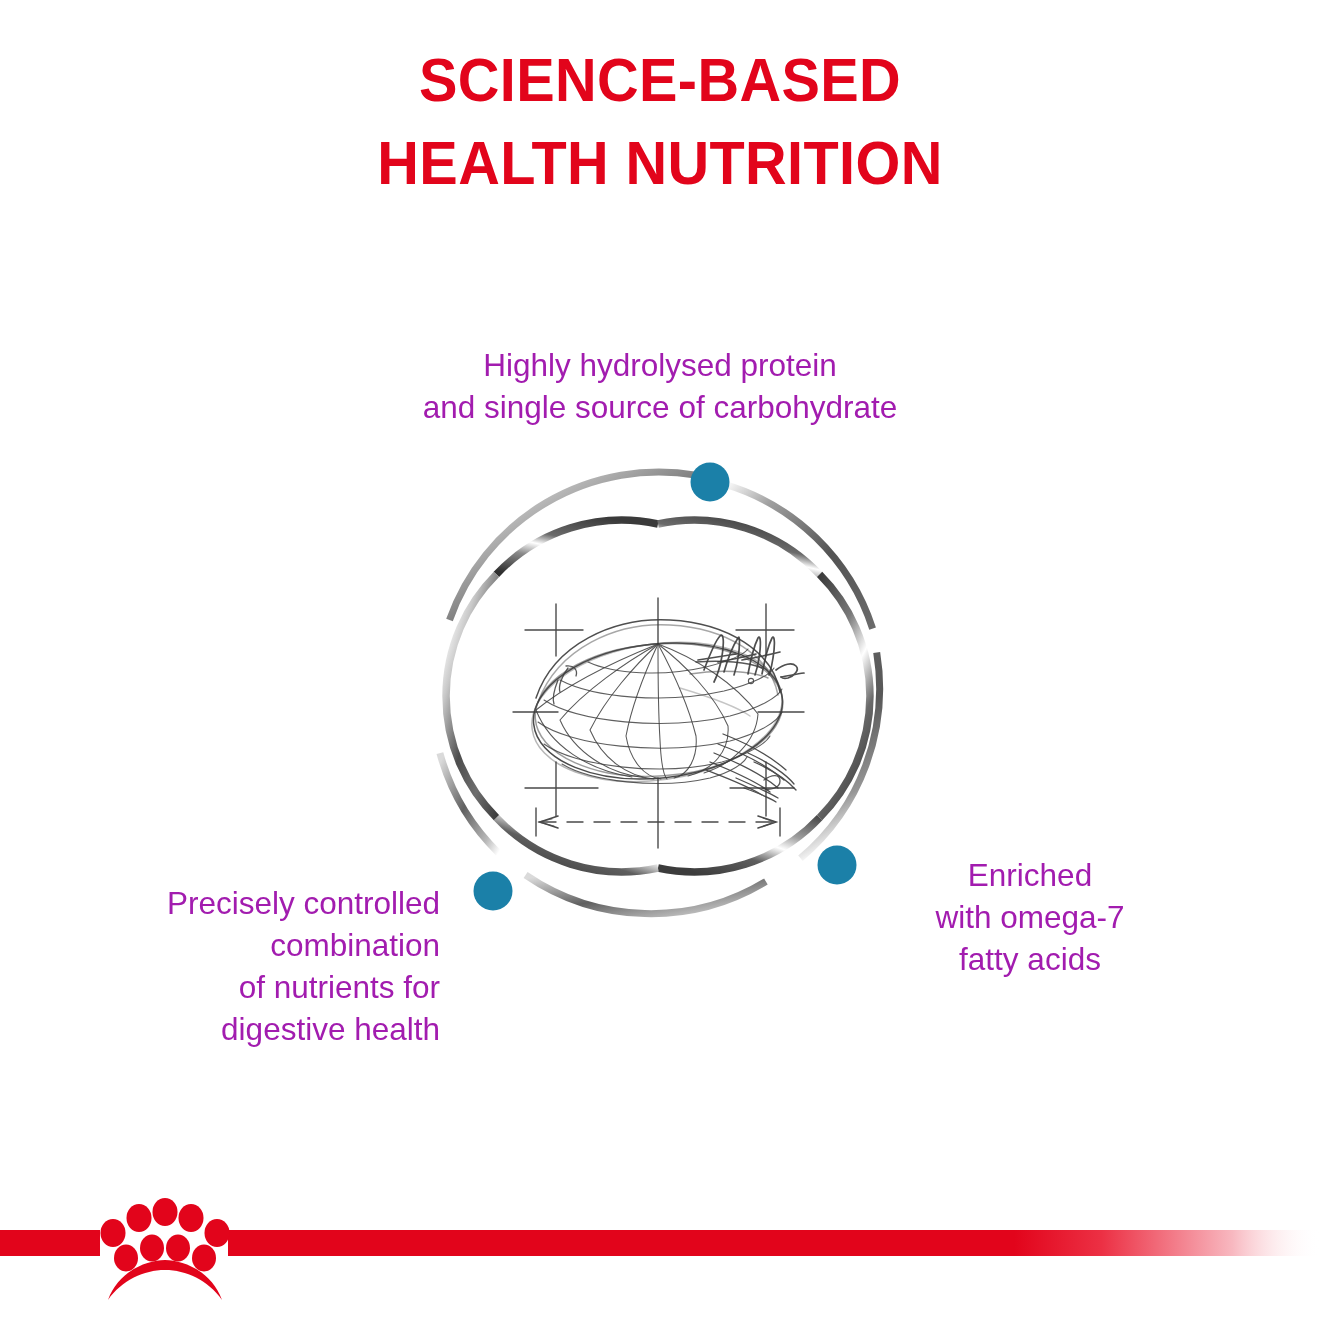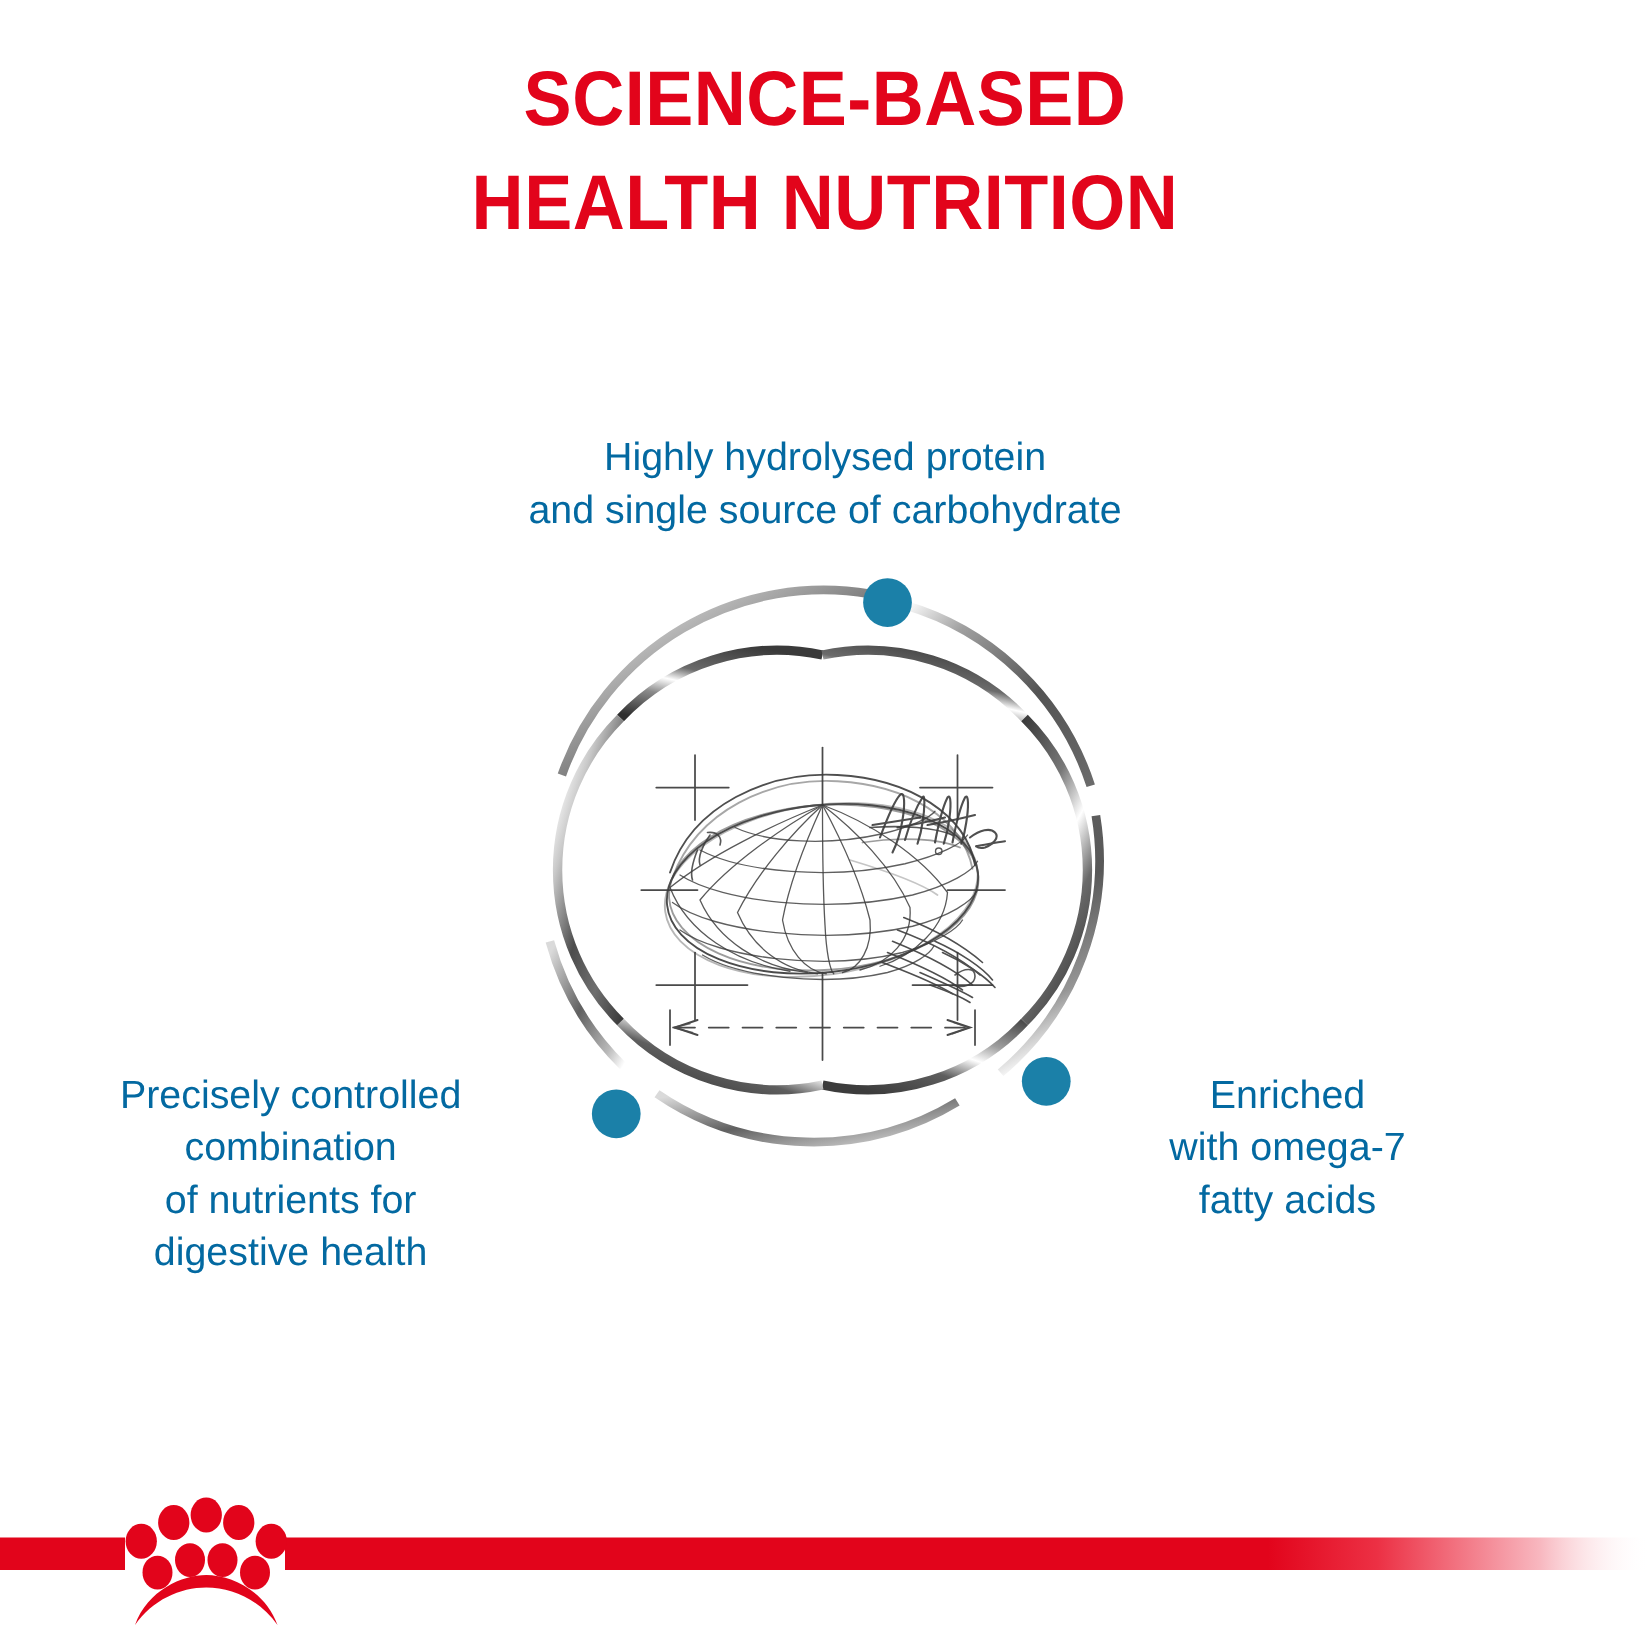--- a/index.html
+++ b/index.html
@@ -31,37 +31,37 @@
     line-height: 1.34;
     letter-spacing: 0.4px;
     transform: scaleX(0.93);
     transform-origin: center top;
     white-space: pre-line;
   }
 
   
   .caption {
     position: absolute;
-    color: #0369a1;
+    color: #a21caf;
     font-size: 31.5px;
     line-height: 1.33;
     white-space: pre-line;
     font-weight: 400;
   }
   #caption-top {
     left: 260px;
     top: 345px;
     width: 800px;
     text-align: center;
   }
   #caption-left {
     left: 25px;
-    top: 855px;
+    top: 883px;
     width: 415px;
-    text-align: center;
+    text-align: right;
   }
   #caption-right {
     left: 880px;
     top: 855px;
     width: 300px;
     text-align: center;
   }
 
   
   #diagram {

